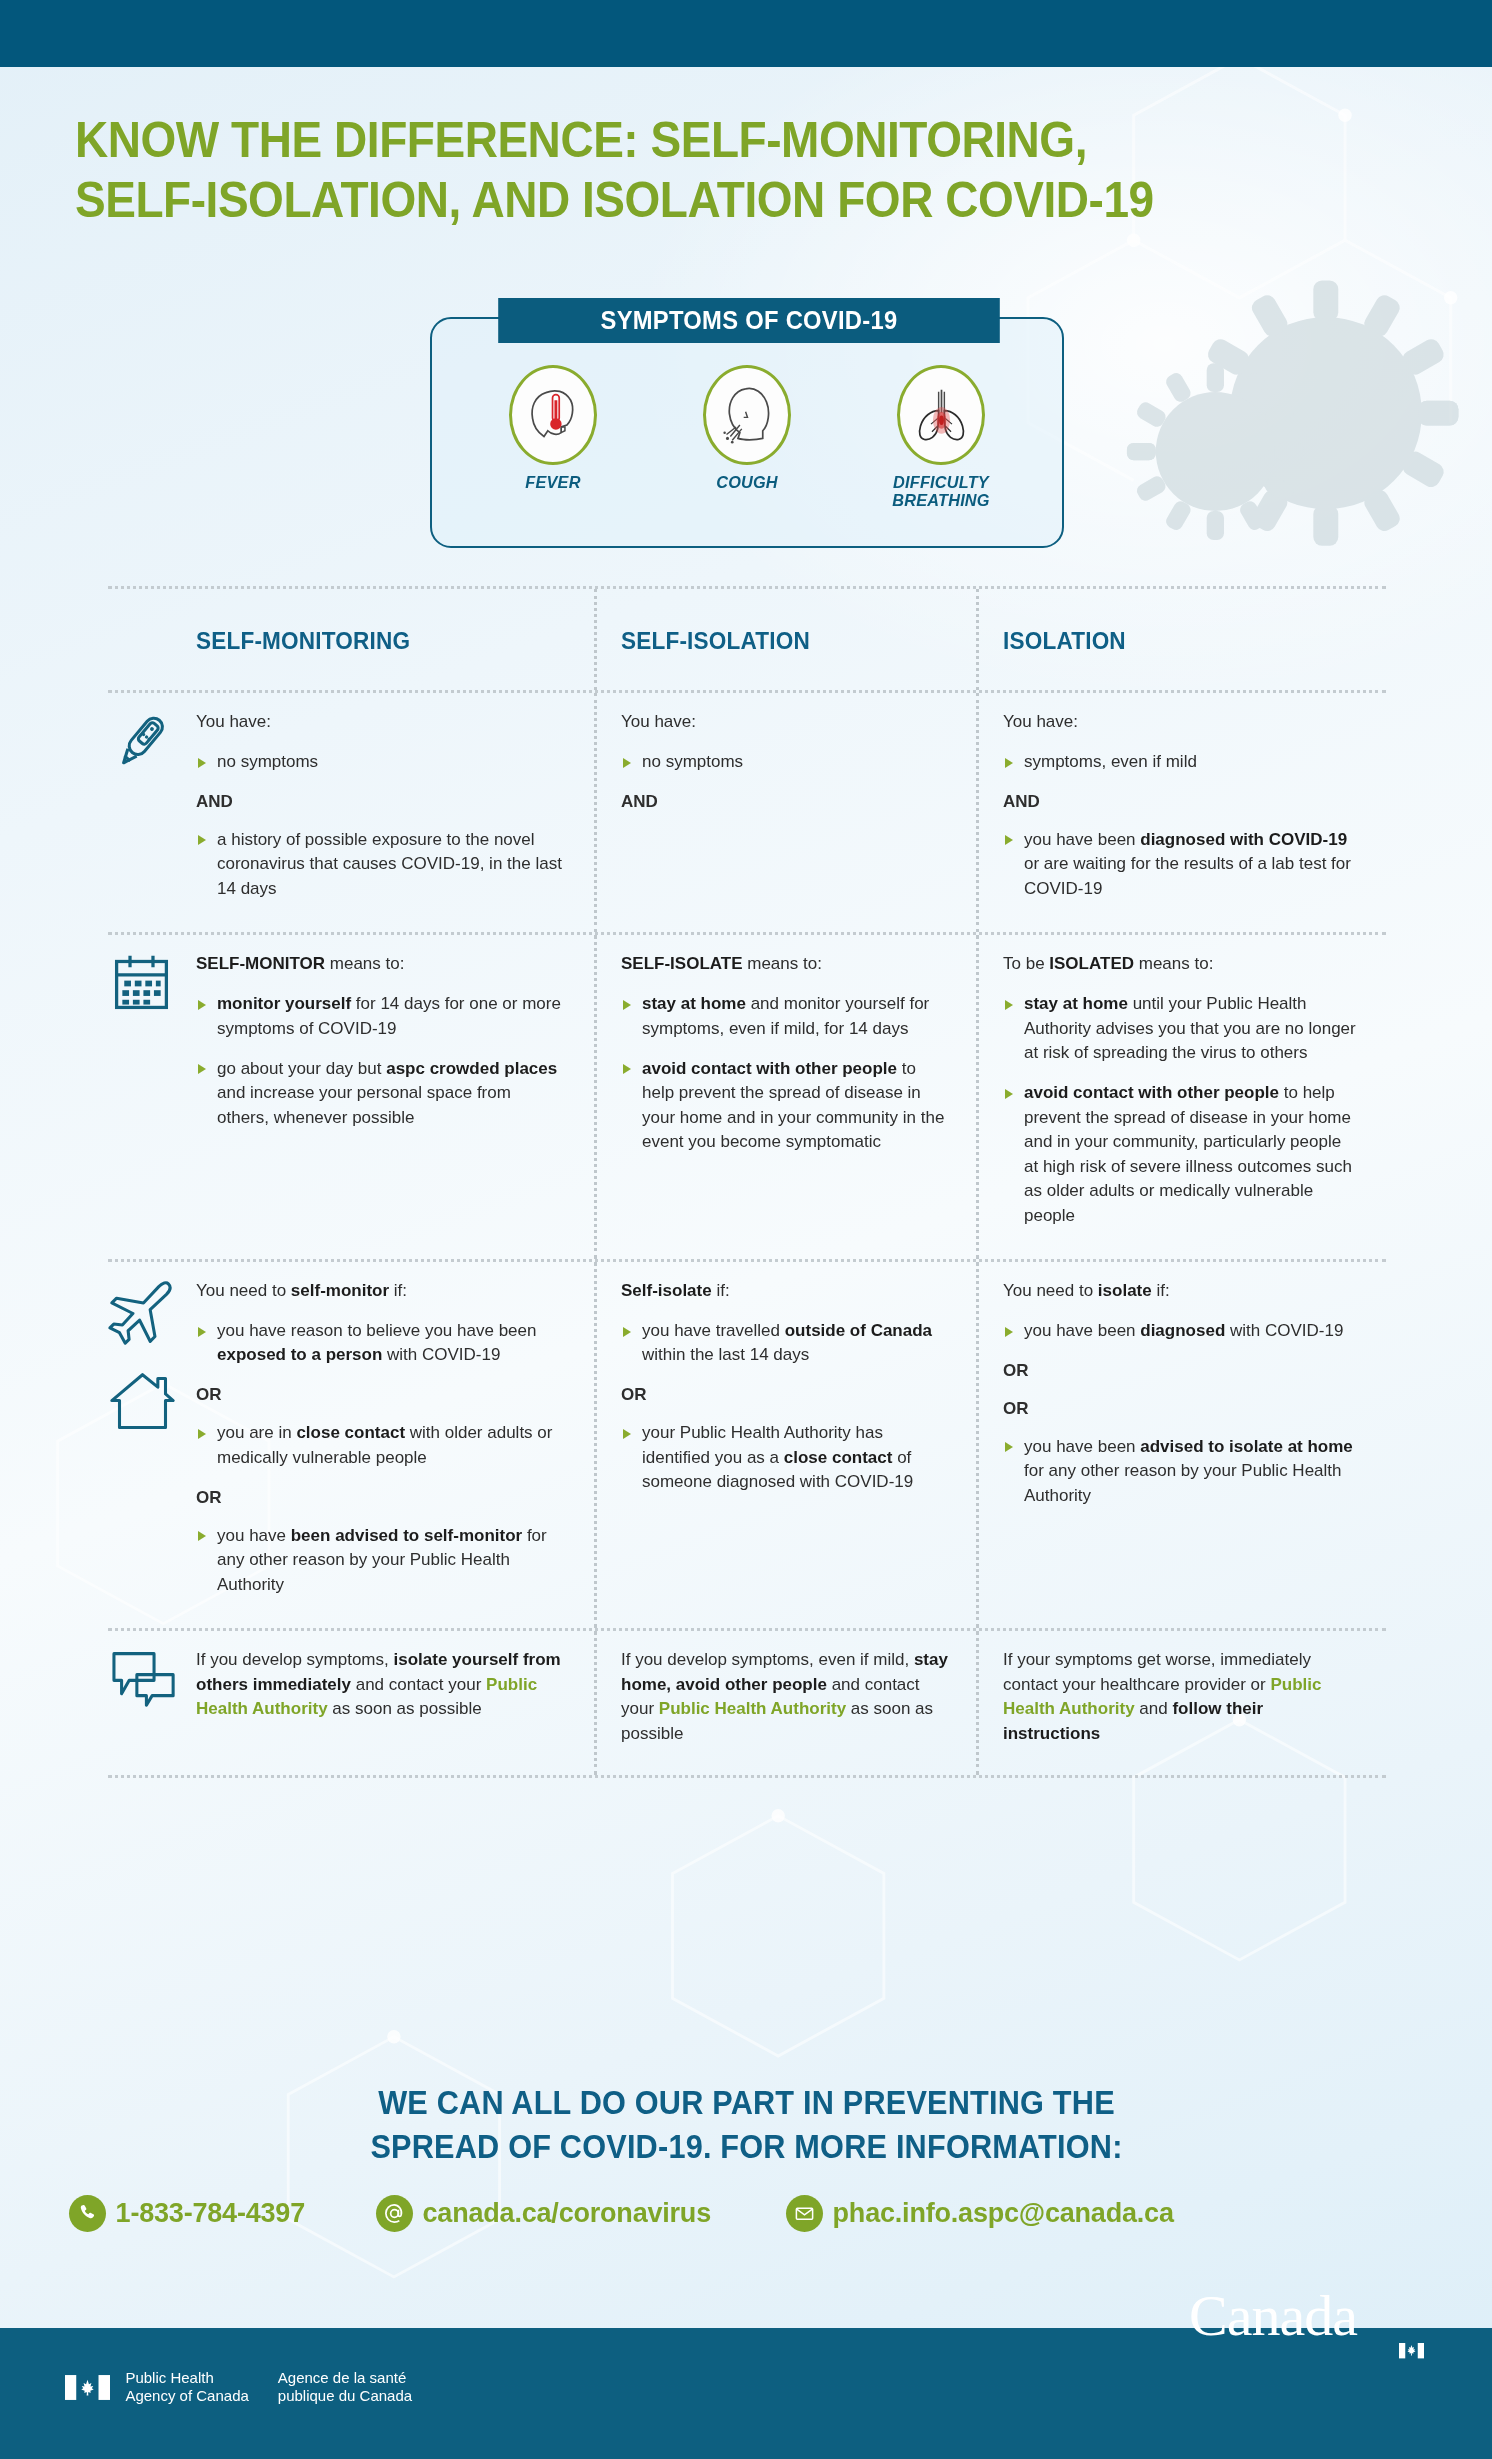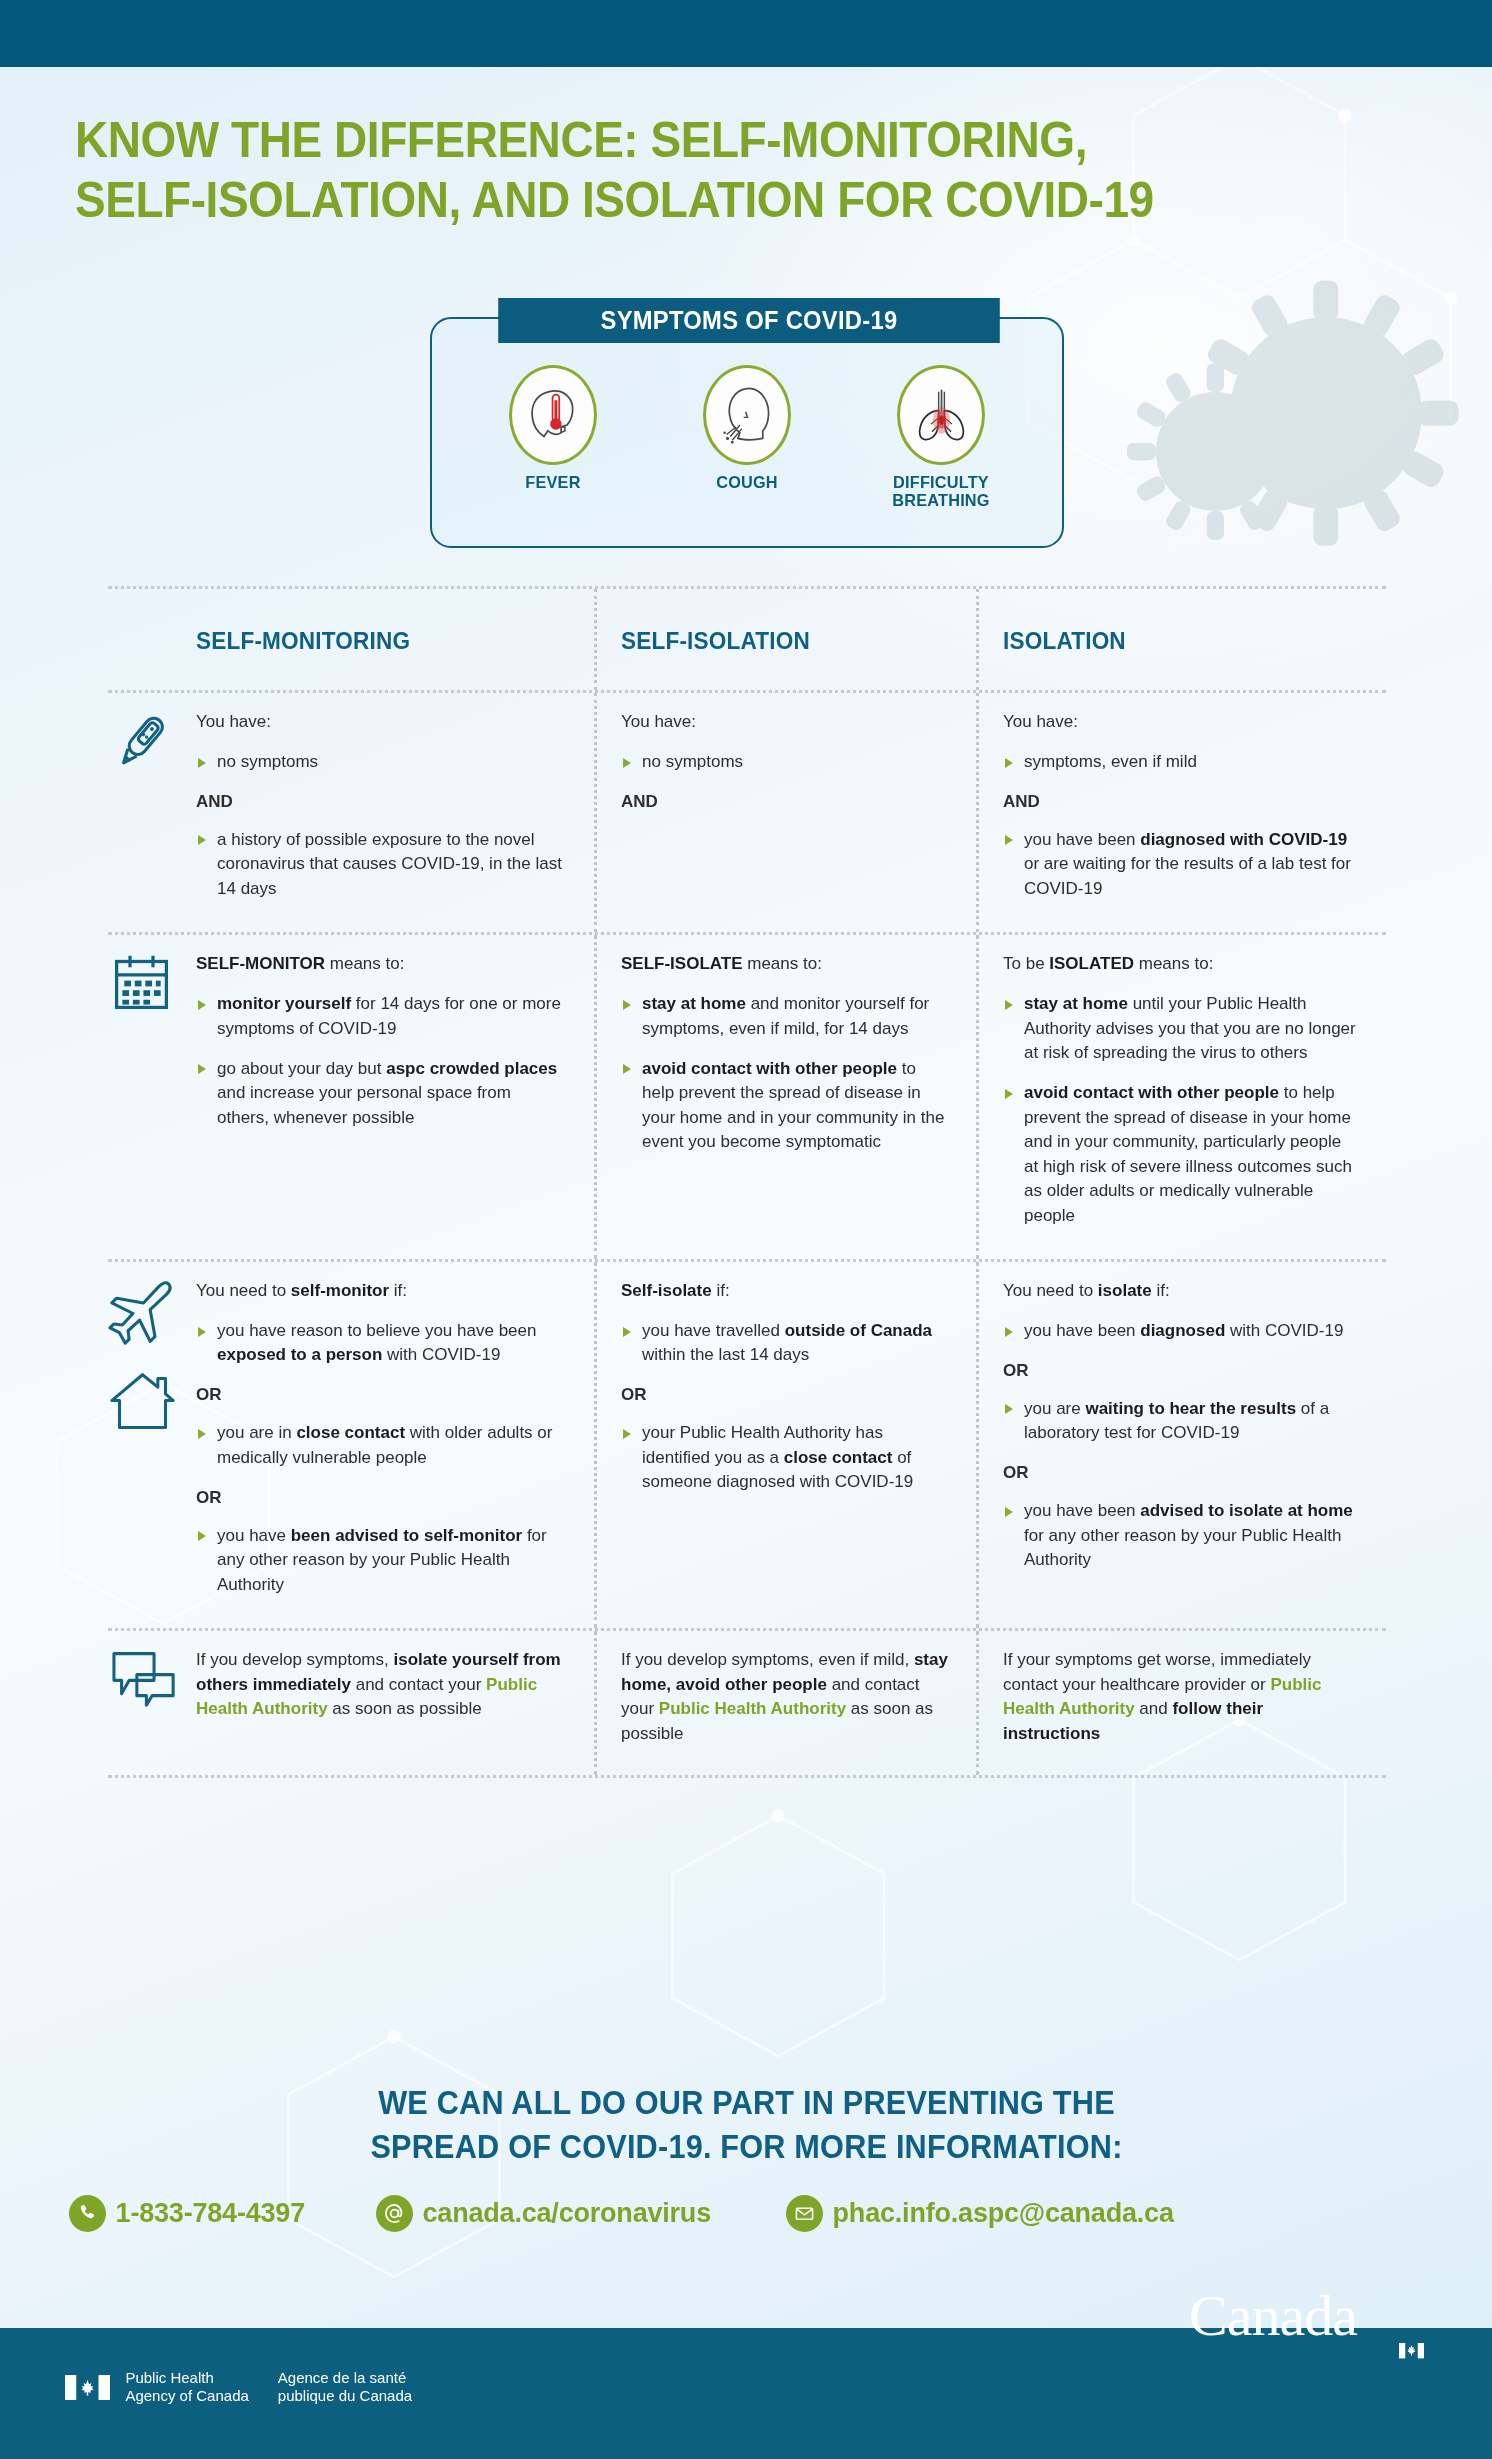--- a/index.html
+++ b/index.html
@@ -52,21 +52,21 @@
   }
   .sym-head {
     position:absolute; left:485px; top:298px; width:528px; height:45px;
     background:#0b5c7e; color:#fff;
     font-weight:bold; font-size:25px; letter-spacing:0.3px;
     display:flex; align-items:center; justify-content:center;
     transform: scaleX(0.95);
   }
   .sym-row {
     position:absolute; left:430px; top:365px; width:634px;
-    display:flex; justify-content:center; gap:50px;
+    display:flex; justify-content:center; gap:50px;font-style:italic;
   }
   .sym-item { width:144px; text-align:center; }
   .sym-circle {
     width:88px; height:100px; margin:0 auto 7.7px;
     border:3.8px solid #8aac2e; border-radius:50%;
     background:#fdfdfd;
     display:flex; align-items:center; justify-content:center;
   }
   .sym-label {
     color:#0b5c7e; font-weight:bold; font-size:16.3px; line-height:18px;
@@ -465,23 +465,20 @@
           <li>your Public Health Authority has identified you as a <b>close contact</b> of someone diagnosed with COVID-19</li>
         </ul>
       </div>
 
       <div class="cell c3 txt">
         <p class="lead">You need to <b>isolate</b> if:</p>
         <ul class="bl">
           <li>you have been <b>diagnosed</b> with COVID-19</li>
         </ul>
         <p class="or">OR</p>
-        <ul class="bl">
-          <li>you are <b>waiting to hear the results</b> of a laboratory test for COVID-19</li>
-        </ul>
         <p class="or">OR</p>
         <ul class="bl last">
           <li>you have been <b>advised to isolate at home</b> for any other reason by your Public Health Authority</li>
         </ul>
       </div>
 
       <div class="vdash v1"></div>
       <div class="vdash v2"></div>
     </div>
 

